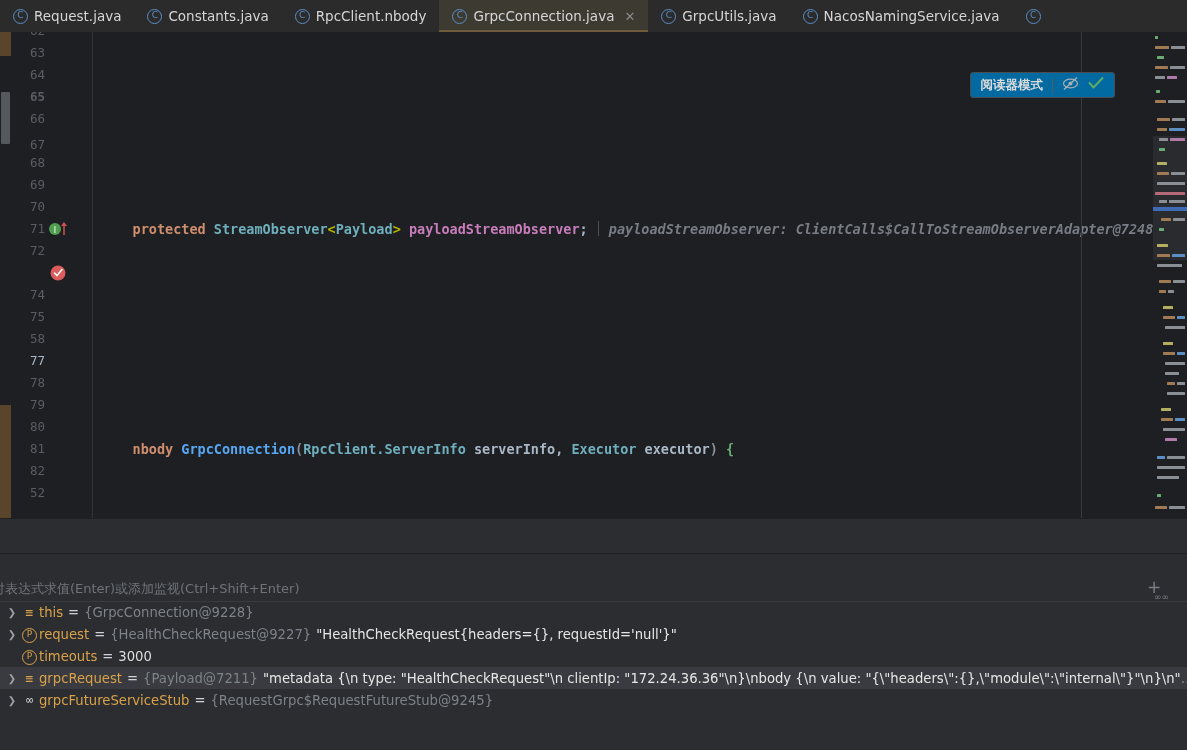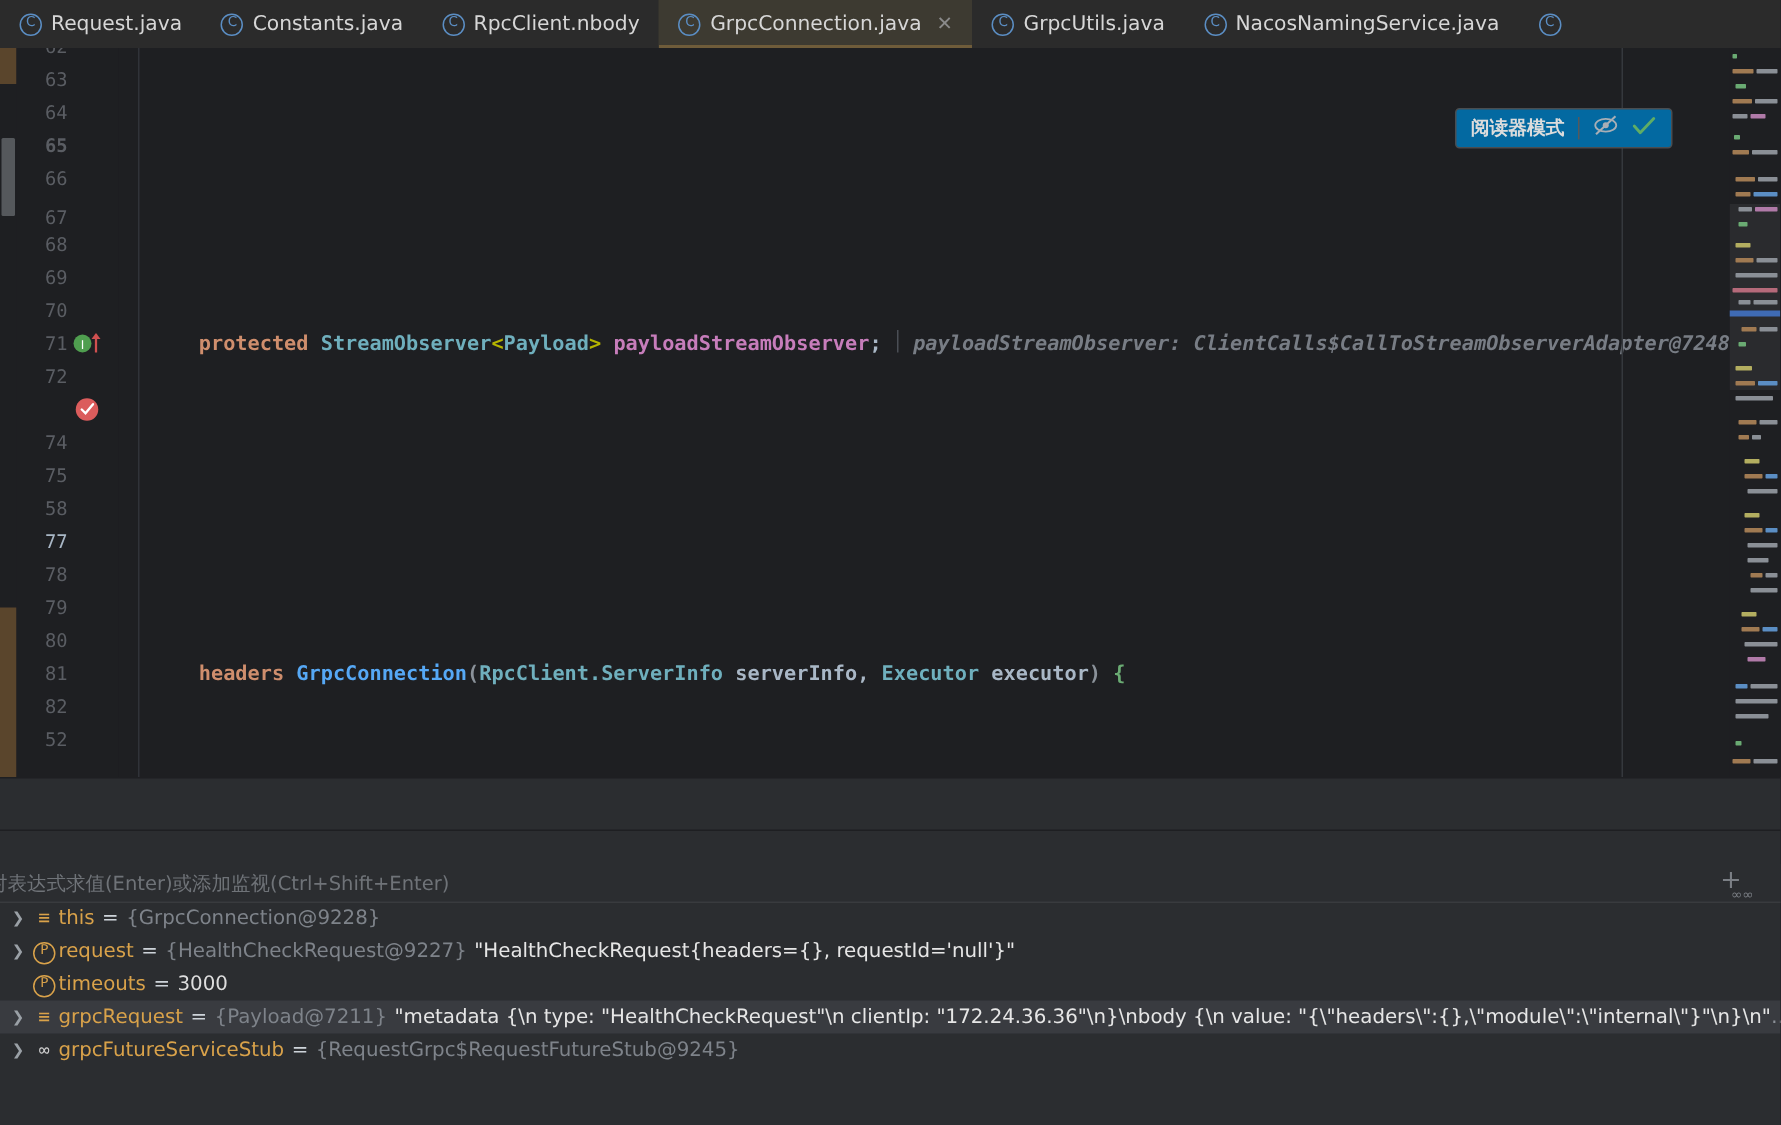--- a/index.html
+++ b/index.html
@@ -247,21 +247,21 @@
         
         <div class="ln" style="height:10px;"></div>
 
         
         <div class="ln"><span class="k">    protected </span><span class="cls">StreamObserver</span><span class="gen">&lt;</span><span class="cls">Payload</span><span class="gen">&gt;</span><span class="t"> </span><span class="fld">payloadStreamObserver</span><span class="t">;</span><span class="sep"></span><span class="hint">payloadStreamObserver: ClientCalls$CallToStreamObserverAdapter@7248</span></div>
 
         
         <div class="ln"></div>
 
         
-        <div class="ln"><span class="k">    headers </span><span class="decl">GrpcConnection</span><span class="br">(</span><span class="cls">RpcClient.ServerInfo</span><span class="t"> serverInfo, </span><span class="cls">Executor</span><span class="t"> executor</span><span class="br">)</span><span class="t"> </span><span class="br2">{</span></div>
+        <div class="ln"><span class="k">    nbody </span><span class="decl">GrpcConnection</span><span class="br">(</span><span class="cls">RpcClient.ServerInfo</span><span class="t"> serverInfo, </span><span class="cls">Executor</span><span class="t"> executor</span><span class="br">)</span><span class="t"> </span><span class="br2">{</span></div>
 
         
         
 
         
         
 
         
         
 

